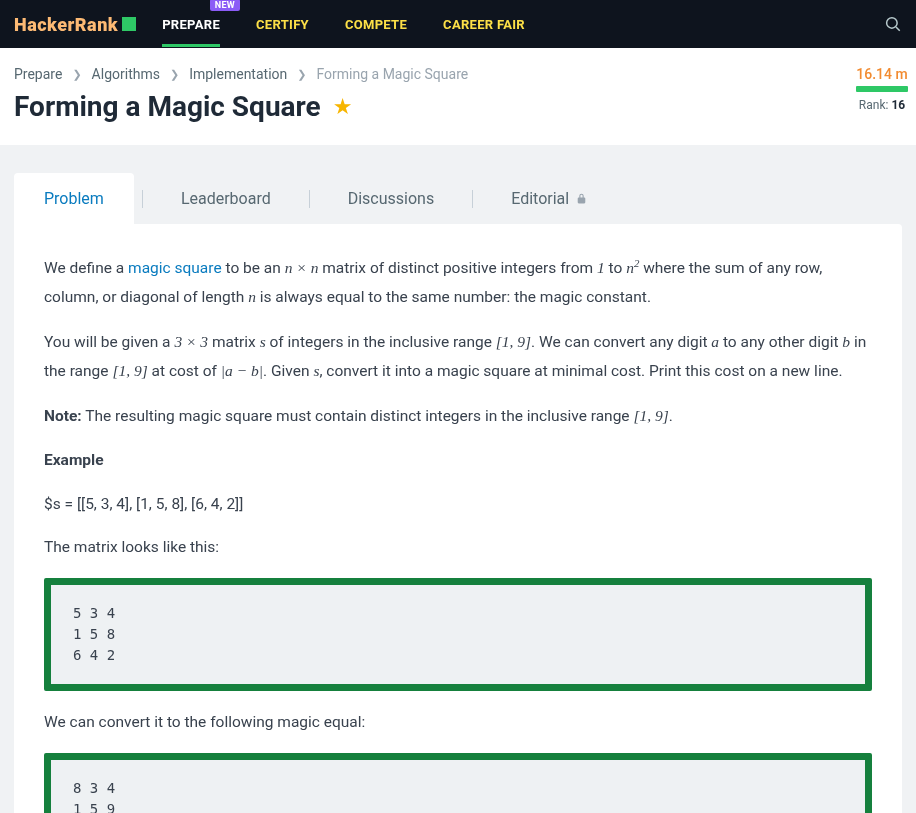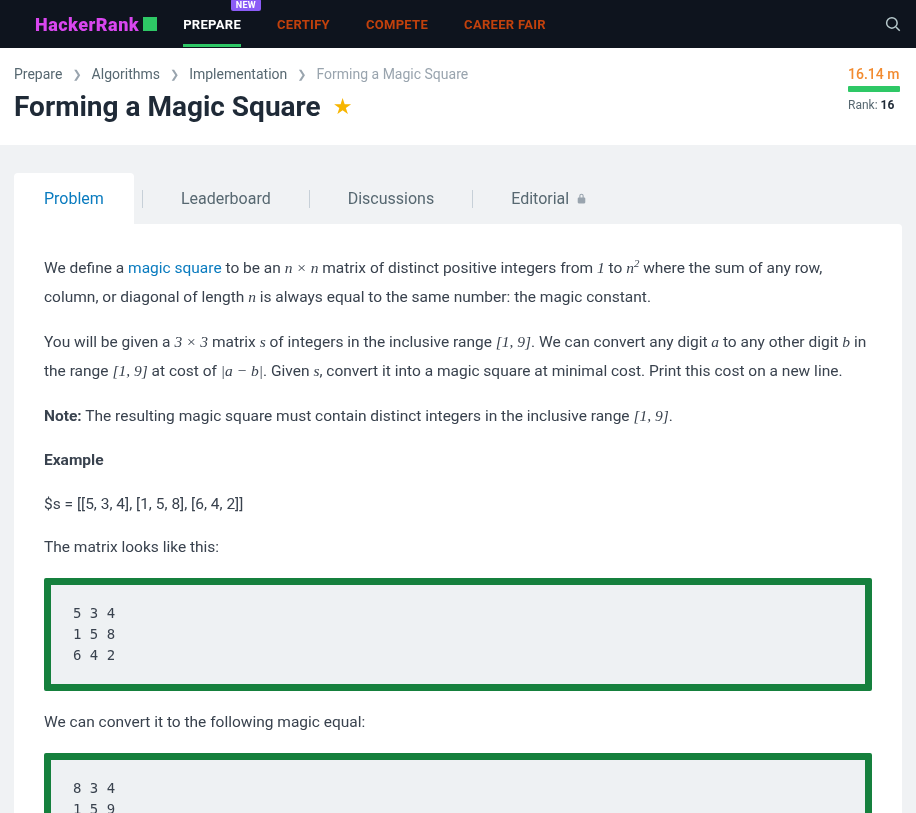--- a/index.html
+++ b/index.html
@@ -1,37 +1,37 @@
 <!DOCTYPE html>
 <html><head>
 <meta charset="utf-8">
 <style>
   * { margin: 0; padding: 0; box-sizing: border-box; }
   body { font-family: -apple-system, BlinkMacSystemFont, "Segoe UI", Roboto, Helvetica, Arial, sans-serif; background: #f0f2f4; color: #39424e; }
   
   .header { background: #0e141e; height: 48px; display: flex; align-items: center; padding: 0 14px; }
-  .logo { color: #d946ef; font-weight: 900; font-size: 18px; letter-spacing: 0.5px; display: flex; align-items: center; margin-left: 21px; }
+  .logo { color: #fdba74; font-weight: 900; font-size: 18px; letter-spacing: 0.5px; display: flex; align-items: center; }
   .logo-square { display: inline-block; width: 14px; height: 14px; background: #2ec866; margin-left: 4px; }
   .nav { display: flex; margin-left: 26px; gap: 36px; }
-  .nav-item { color: #c2410c; font-size: 13px; font-weight: 700; letter-spacing: 0.3px; position: relative; cursor: pointer; padding: 15px 0; }
+  .nav-item { color: #fde047; font-size: 13px; font-weight: 700; letter-spacing: 0.3px; position: relative; cursor: pointer; padding: 15px 0; }
   .nav-item.active { color: #fff; }
   .nav-item.active::after { content: ""; position: absolute; left: 0; right: 0; bottom: 0; height: 3px; background: #2ec866; }
   .nav-badge { position: absolute; top: -3px; right: -20px; background: #8b5cf6; color: #fff; font-size: 9px; font-weight: 700; padding: 1px 5px; border-radius: 2px; margin-left: 36px; }
   .header-right { margin-left: auto; display: flex; align-items: center; }
   .search-icon { width: 18px; height: 18px; stroke: #b7c9cc; fill: none; stroke-width: 2; cursor: pointer; }
 
   .subheader { background: #fff; padding: 18px 14px 22px 14px; position: relative; }
   .breadcrumb { font-size: 14px; display: flex; align-items: center; gap: 10px; flex-wrap: wrap; }
   .breadcrumb a { color: #576871; text-decoration: none; cursor: pointer; }
   .breadcrumb .sep { color: #99a4ae; font-size: 11px; }
   .breadcrumb .cur { color: #99a4ae; }
   .title-row { display: flex; align-items: center; margin-top: 8px; }
   .title { font-size: 28px; font-weight: 700; color: #1f2a37; }
   .star { margin-left: 12px; color: #f7b500; font-size: 22px; cursor: pointer; }
-  .rank-box { position: absolute; right: 16px; top: 18px; text-align: left; }
+  .rank-box { position: absolute; right: 8px; top: 18px; text-align: center; }
   .rank-progress { color: #f28b30; font-size: 14px; font-weight: 500; }
   .rank-bar { width: 52px; height: 6px; background: #2ec866; margin-top: 4px; margin-left: auto; border-radius: 1px; }
   .rank-label { font-size: 12px; color: #576871; margin-top: 6px; }
   .rank-label b { color: #1f2a37; }
 
   .container { padding: 28px 14px 20px 14px; }
   .tabs { display: flex; gap: 8px; }
   .tab { padding: 16px 30px; font-size: 16px; color: #576871; cursor: pointer; position: relative; display: flex; align-items: center; gap: 6px; }
   .tab.active { background: #fff; color: #097bbf; border-radius: 4px 4px 0 0; }
   .tab-sep { width: 1px; height: 18px; background: #c7d0d8; align-self: center; }

